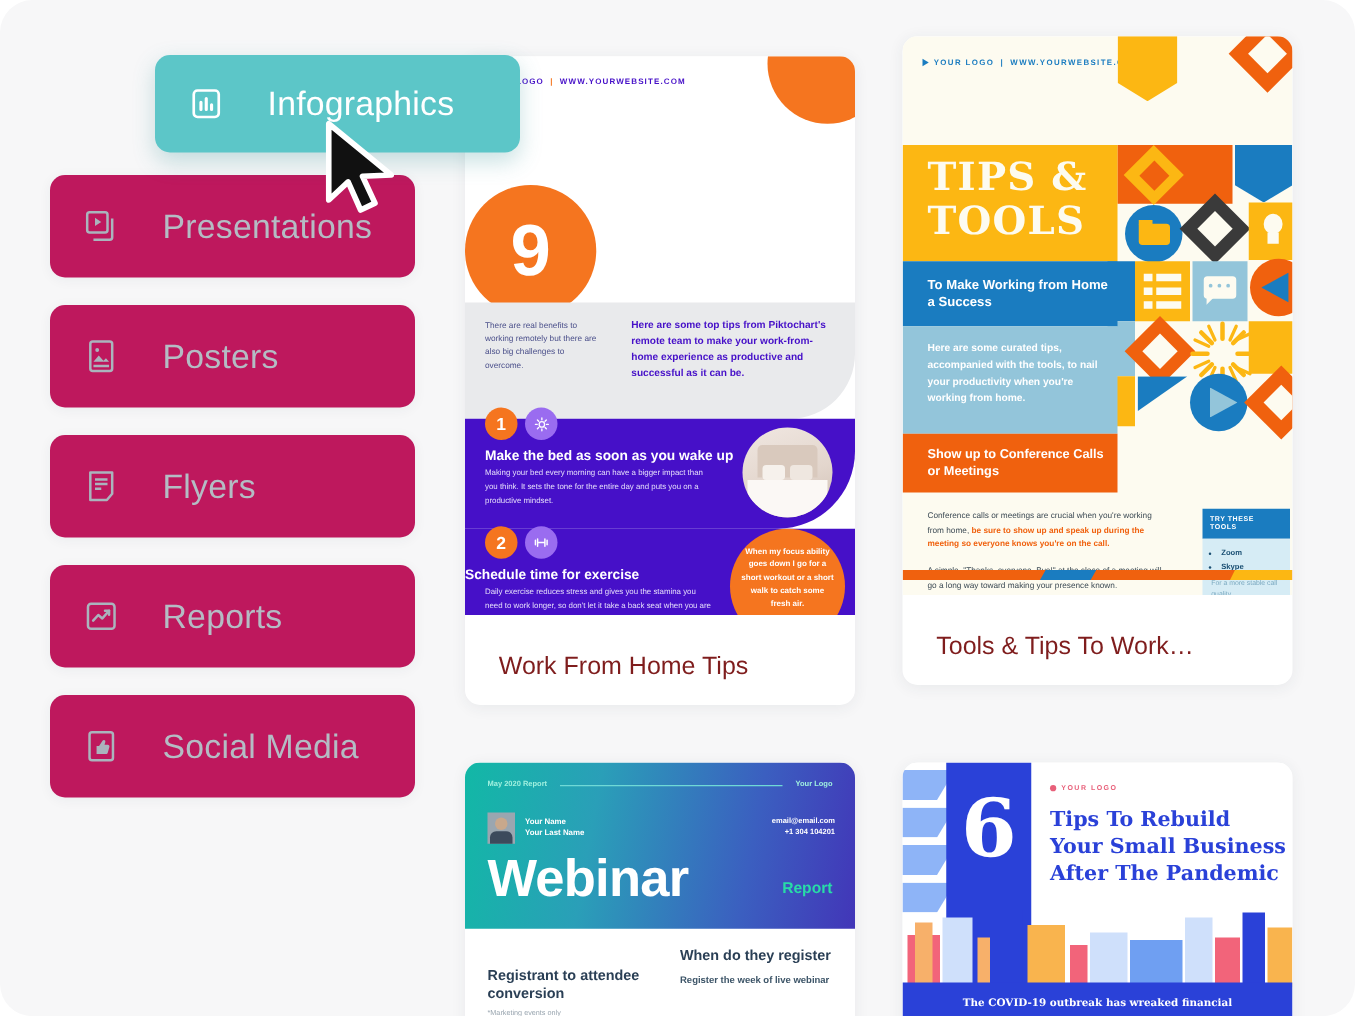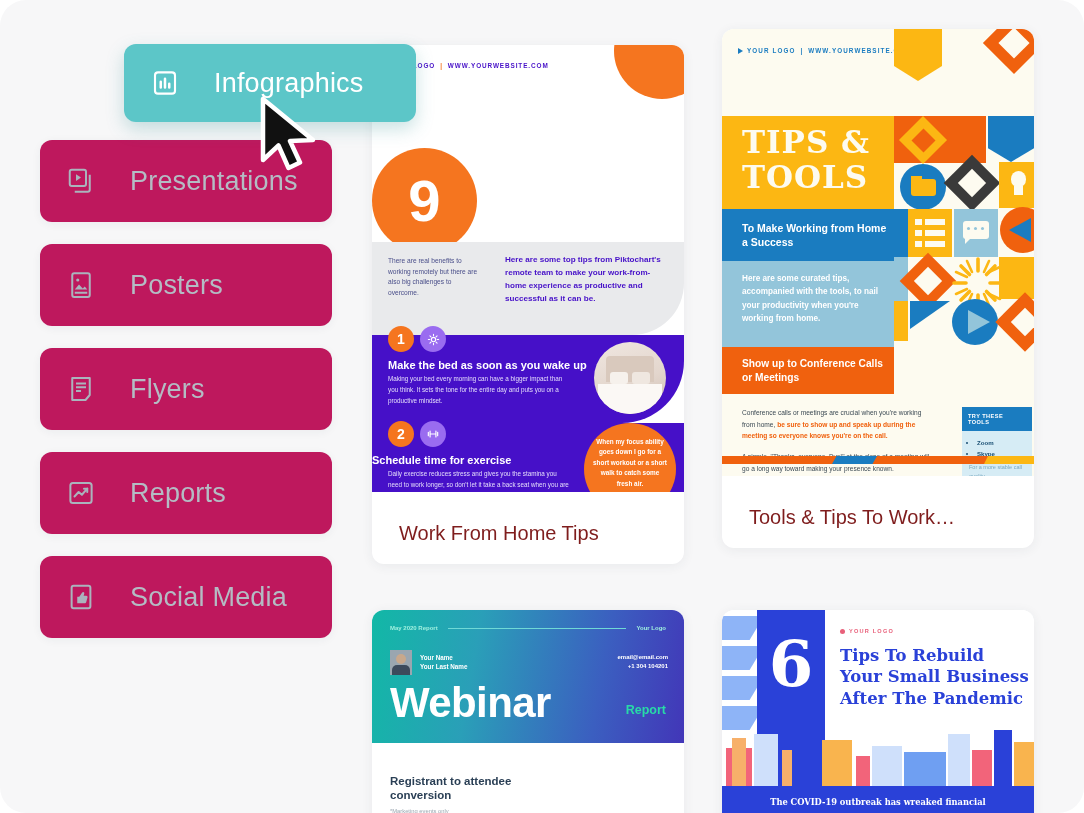--- a/index.html
+++ b/index.html
@@ -496,20 +496,24 @@
         <div>+1 304 104201</div>
       </div>
 
       <div class="c-webinar">Webinar</div>
       <div class="c-report">Report</div>
 
       <div class="c-col left">
         <div class="c-h">Registrant to attendee conversion</div>
         <div class="c-sub">*Marketing events only</div>
       </div>
+      <div class="c-col right">
+        <div class="c-h">When do they register</div>
+        <div class="c-sub2">Register the week of live webinar</div>
+      </div>
 
       <div class="c-stat left">
 
         <span class="c-num">68%</span>
       </div>
       <div class="c-stat right">
         <span class="c-num">24%</span>
       </div>
     </div>
   </div>

